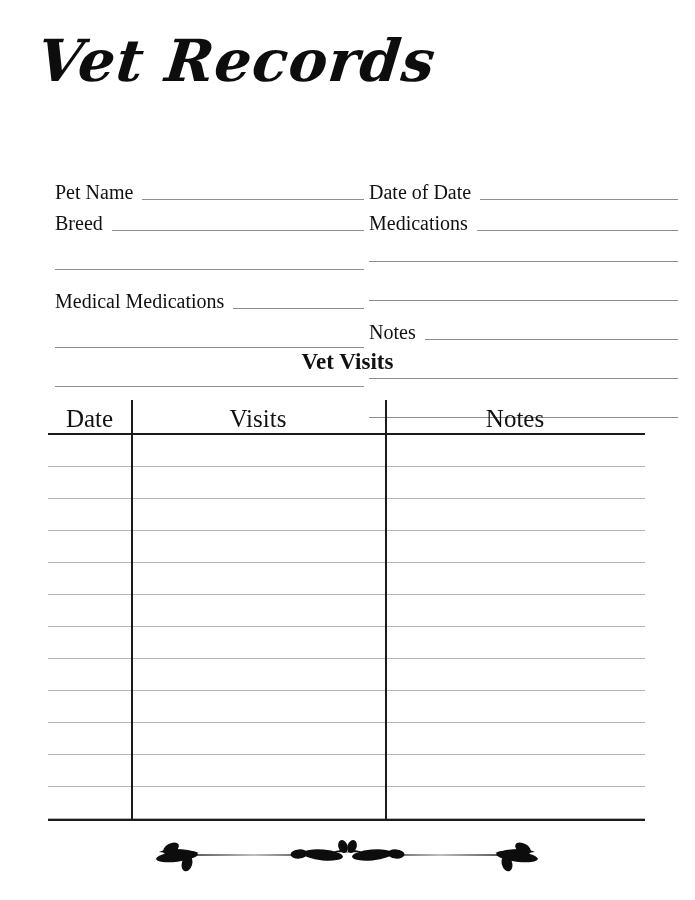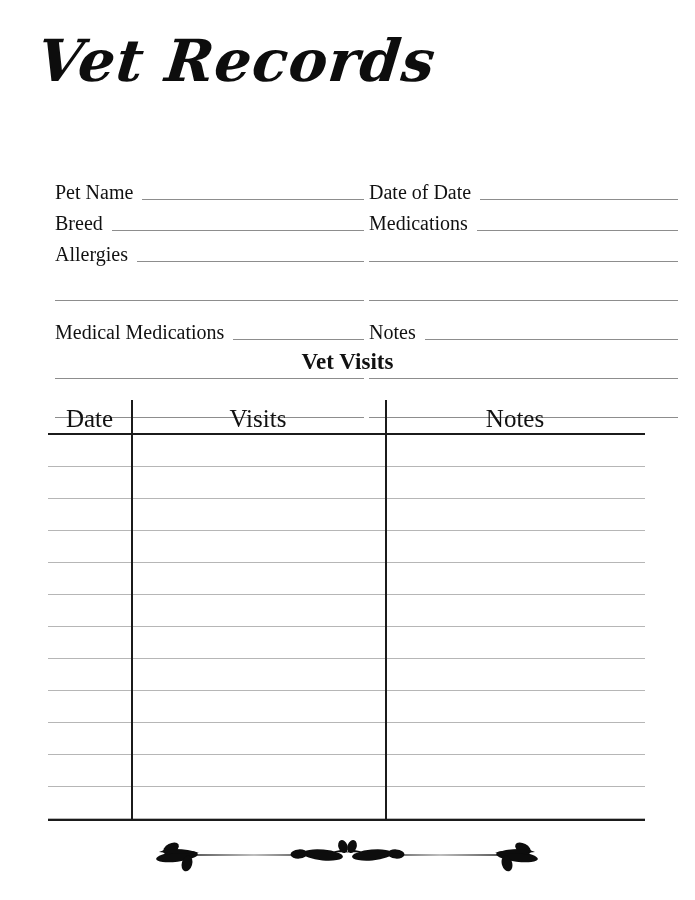--- a/index.html
+++ b/index.html
@@ -179,24 +179,20 @@
       <div class="field">
         <span class="label">Pet Name</span>
         <span class="rule"></span>
       </div>
 
       <div class="field">
         <span class="label">Breed</span>
         <span class="rule"></span>
       </div>
 
-      <div class="field">
-        <span class="label">Allergies</span>
-        <span class="rule"></span>
-      </div>
 
       <div class="spacer-sm"></div>
 
       <div class="field blank">
         <span class="rule"></span>
       </div>
 
       <div class="spacer-sm"></div>
 
       <div class="field">

